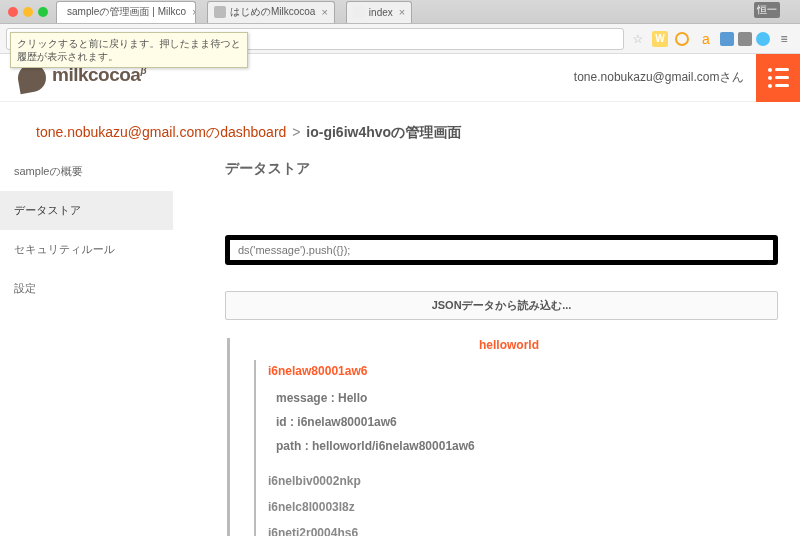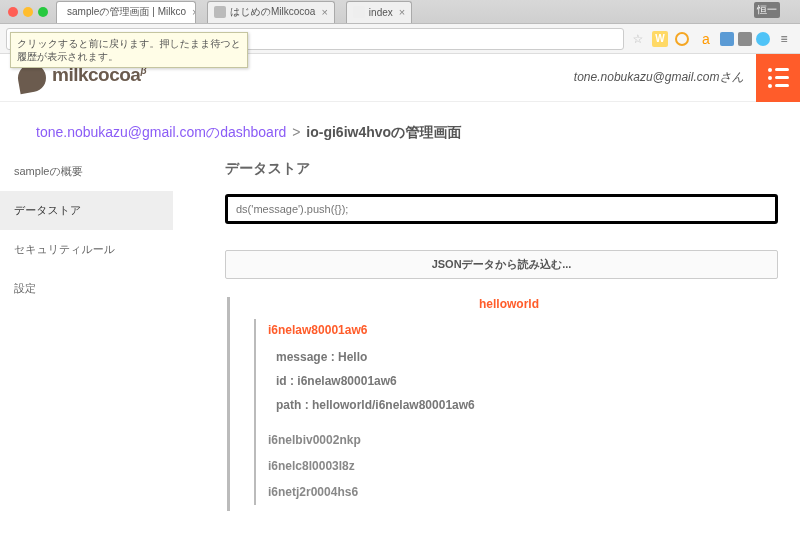--- a/index.html
+++ b/index.html
@@ -26,42 +26,42 @@
     .tooltip { position:absolute; top:32px; left:10px; background:#fffde7; border:1px solid #c5c5a0; padding:4px 6px; font-size:10px; color:#555; box-shadow:1px 1px 3px rgba(0,0,0,.2); z-index:100; line-height:1.3; }
 
     
     .header { height: 48px; display:flex; align-items:center; justify-content:space-between; border-bottom:1px solid #eee; }
     .logo { display:flex; padding-left:18px; gap:6px; }
     .logo-ico { width:28px; height:28px; background:#6b5b4e; border-radius:50% 50% 50% 0; transform:rotate(-10deg); position:relative;}
     .logo-ico::after{content:"";position:absolute;width:10px;height:10px;background:#6b5b4e;border-radius:50%;top:-5px;right:-2px;}
     .logo-text { font-size:19px; font-weight:bold; color:#6b5b4e; letter-spacing:-.5px; }
     .logo-text sup{font-size:10px;font-style:italic;}
     .header-right{display:flex;align-items:center;}
-    .user-info { font-size:12px; color:#555; padding-right:12px;font-style:italic; }
+    .user-info { font-size:12px; color:#555; padding-right:12px; }
     .menu-btn { width:44px; height:48px; background:#ff5c2a; display:flex; align-items:center; justify-content:center; }
     .menu-inner{display:flex;flex-direction:column;gap:4px;}
     .mline{display:flex;align-items:center;gap:3px;}
     .mline .bl{width:4px;height:4px;border-radius:50%;background:#fff;}
     .mline .ln{width:14px;height:3px;background:#fff;border-radius:2px;}
 
     
     .breadcrumb { padding: 22px 30px 10px 36px; font-size:14px; }
-    .breadcrumb .link { color:#8b5cf6; }
+    .breadcrumb .link { color:#c2410c; }
     .breadcrumb .sep { color:#888; margin:0 2px;}
     .breadcrumb .current { color:#555; font-weight:bold; }
 
     
     .layout { display:flex; height: calc(536px - 24px - 30px - 48px - 50px); gap: 32px; }
     .sidebar { width:173px; border-right:0; }
     .side-item { padding:12px 14px; font-size:11px; color:#666; border-bottom:0; cursor:pointer;}
     .side-item.active { background:#eeeeee; color:#333; }
 
     .main { flex:1; padding: 8px 22px 0 20px; }
     .page-title { font-size:14px; font-weight:bold; color:#666; margin-bottom:16px; }
-    .ds-input { width:100%; height:30px; border:3px solid #000000; border-radius:3px; padding:0 8px; font-size:11px; color:#999; margin-bottom:26px; }
+    .ds-input { width:100%; height:30px; border:5px solid #000000; border-radius:3px; padding:0 8px; font-size:11px; color:#999; margin-bottom:26px;margin-top:41px; }
     .btn-row { display:flex; gap:16px; margin-bottom:18px;flex-direction:column;}
     .btn { border:1px solid #ccc; background:#fafafa; padding:6px 10px; font-size:11px; color:#555; border-radius:2px; cursor:pointer; font-weight:bold;}
 
     .tree { font-size:12px; color:#666; }
     .node-root { color:#ff5c2a; font-weight:bold; border-left:3px solid #bbb; padding:0px 0 6px 10px; margin-left:2px;}
     .node-root .lbl{display:block;padding-bottom:8px;text-align:center;}
     .sub { margin-left:14px; border-left:2px solid #bbb; padding-left:12px; }
     .rec-id { color:#ff5c2a; font-weight:bold; padding:4px 0;}
     .props { padding:4px 0 10px 8px; color:#777; font-size:12px; line-height:2.0;}
     .other-rec { color:#888; padding:6px 0; }

